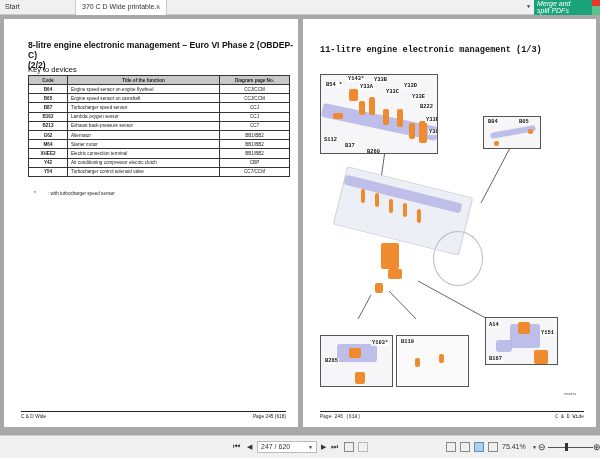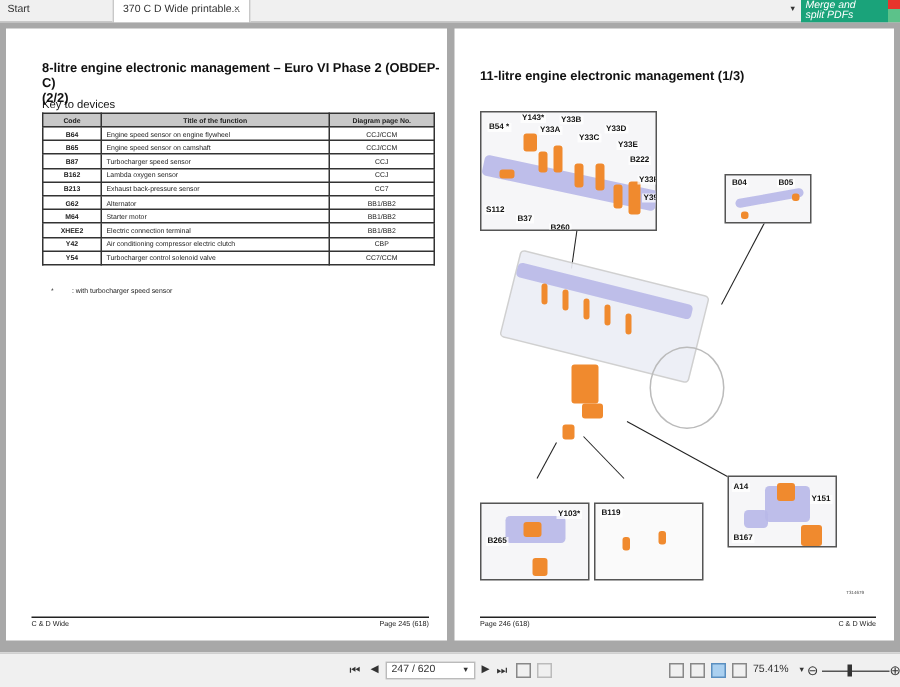--- a/index.html
+++ b/index.html
@@ -13,21 +13,21 @@
   .tab.doc { left: 75px; width: 92px; background: #fff; border-left: 1px solid #c8c8c8; border-right: 1px solid #c8c8c8; padding-left: 6px; }
   .tab .close { position: absolute; right: 6px; top: 0; font-size: 7px; color: #444; }
   .tab-dropdown { position: absolute; left: 526px; top: 3px; font-size: 5px; color: #333; }
   .promo { position: absolute; left: 534px; top: 0; width: 58px; height: 15px; background: #1aa37a; color: #fff; font-size: 7px; line-height: 7px; padding: 0 3px; overflow: hidden; font-style: italic; }
   .promo-edge { position: absolute; left: 592px; top: 0; width: 8px; height: 15px; background: linear-gradient(#e8342c 0 40%, #5cc28a 40% 100%); }
 
   
   .viewer { position: absolute; left: 0; top: 15px; width: 600px; height: 420px; background: #a8a8a8; }
   .page { position: absolute; background: #fff; top: 4px; height: 408px; }
   .page.left { left: 4px; width: 294px; }
-  .page.right { left: 303px; width: 293px; }
+  .page.right { left: 303px; width: 293px; font-family: Liberation Mono, monospace; }
 
   .h1 { position: absolute; font-weight: bold; font-size: 8.6px; color: #111; line-height: 10px; }
   .h2 { position: absolute; font-weight: normal; font-size: 7.5px; color: #111; }
 
   table.key { position: absolute; left: 24px; top: 56px; width: 262px; border-collapse: collapse; font-size: 4.6px; color: #222; }
   table.key th { background: #c8c8c8; border: 0.6px solid #333; height: 9px; font-weight: bold; }
   table.key td { border: 0.6px solid #333; height: 9.2px; padding: 0 3px; }
   table.key td.code { text-align: center; font-weight: bold; width: 39px; }
   table.key td.diag { text-align: center; width: 70px; }
 

